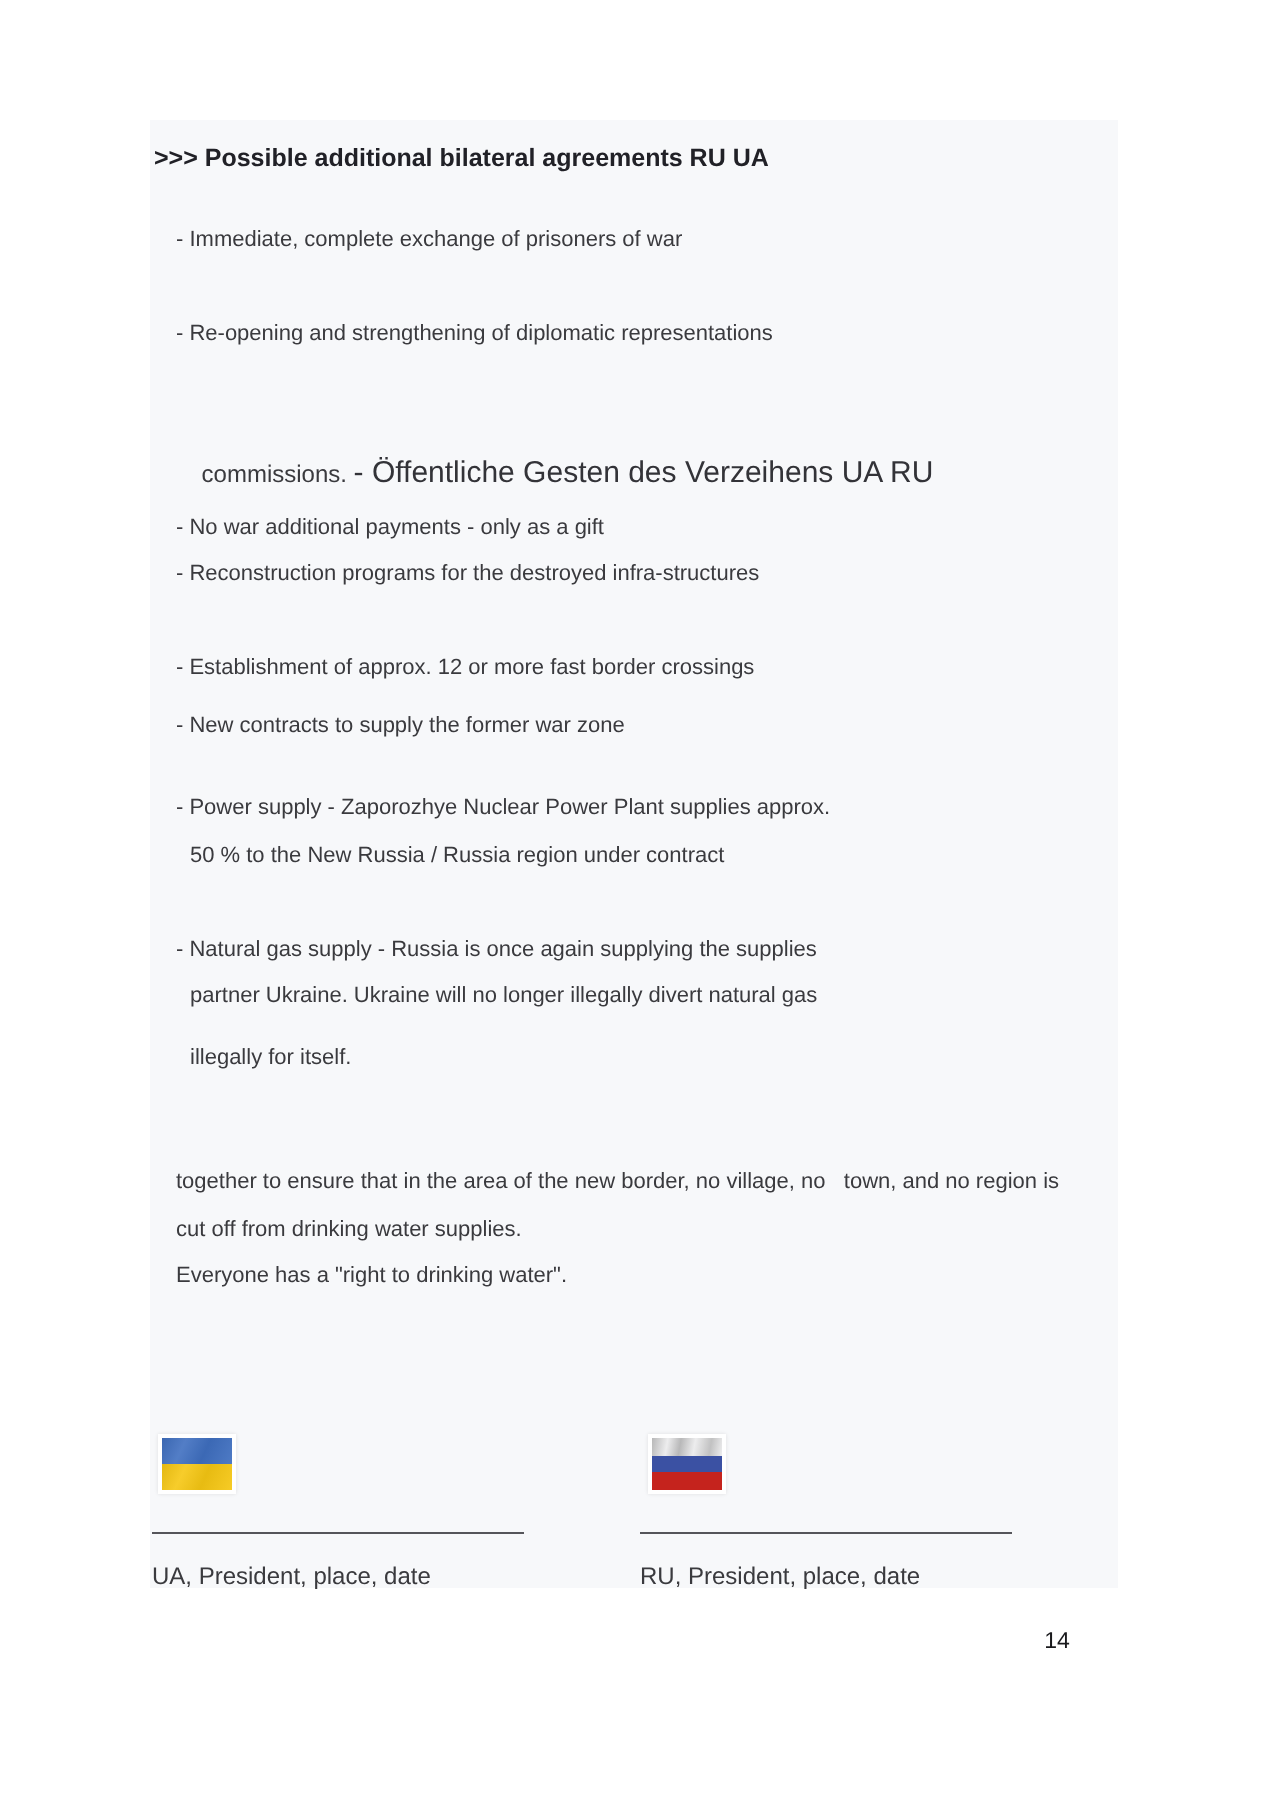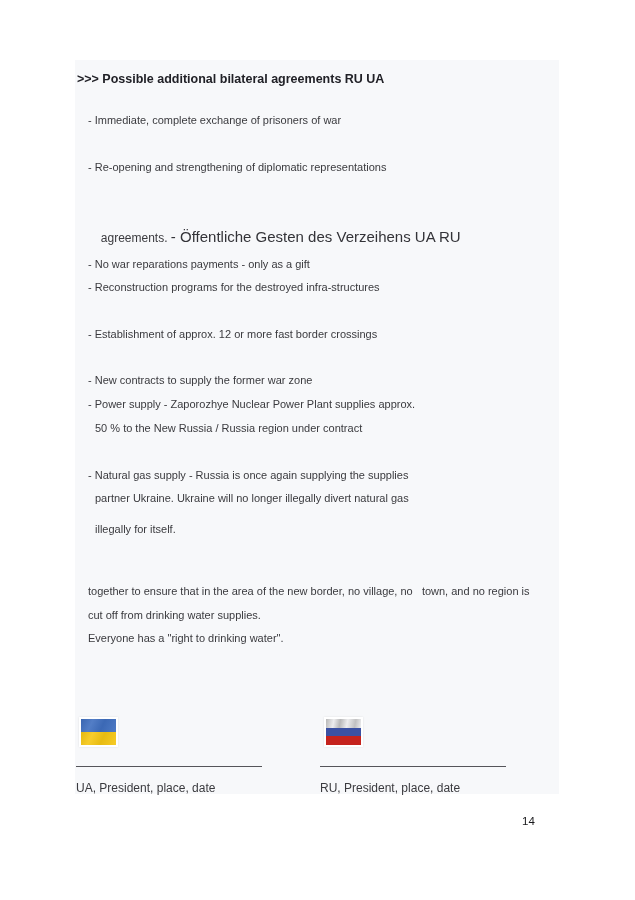--- a/index.html
+++ b/index.html
@@ -106,27 +106,27 @@
 <div class="sheet">
 
   <div class="content-bg" style="background: rgb(247, 248, 250);"></div>
 
   <div class="title-line" style="top:68px">&gt;&gt;&gt; Possible additional bilateral agreements RU UA</div>
 
   <div class="line" style="top:109px">- Immediate, complete exchange of prisoners of war</div>
   <div class="line" style="top:156px">- Re-opening and strengthening of diplomatic representations</div>
 
   <div class="mixed-line" style="top:201px">
-    <span class="mixed-small">agreements. </span><span class="mixed-large">- Öffentliche Gesten des Verzeihens UA RU</span>
+    <span class="mixed-small">commissions. </span><span class="mixed-large">- Öffentliche Gesten des Verzeihens UA RU</span>
   </div>
 
-  <div class="line" style="top:253px">- No war reparations payments - only as a gift</div>
+  <div class="line" style="top:253px">- No war additional payments - only as a gift</div>
   <div class="line" style="top:276px">- Reconstruction programs for the destroyed infra-structures</div>
   <div class="line" style="top:323px">- Establishment of approx. 12 or more fast border crossings</div>
-  <div class="line" style="top:369px">- New contracts to supply the former war zone</div>
+  <div class="line" style="top:352px">- New contracts to supply the former war zone</div>
   <div class="line" style="top:393px">- Power supply - Zaporozhye Nuclear Power Plant supplies approx.</div>
   <div class="line indent" style="top:417px">50 % to the New Russia / Russia region under contract</div>
   <div class="line" style="top:464px">- Natural gas supply - Russia is once again supplying the supplies</div>
   <div class="line indent" style="top:487px">partner Ukraine. Ukraine will no longer illegally divert natural gas</div>
   <div class="line indent" style="top:518px">illegally for itself.</div>
   <div class="line" style="top:580px">together to ensure that in the area of the new border, no village, no   town, and no region is</div>
   <div class="line" style="top:604px">cut off from drinking water supplies.</div>
   <div class="line" style="top:627px">Everyone has a "right to drinking water".</div>
 
   <div class="flag" style="left:79px; top:717px;">

